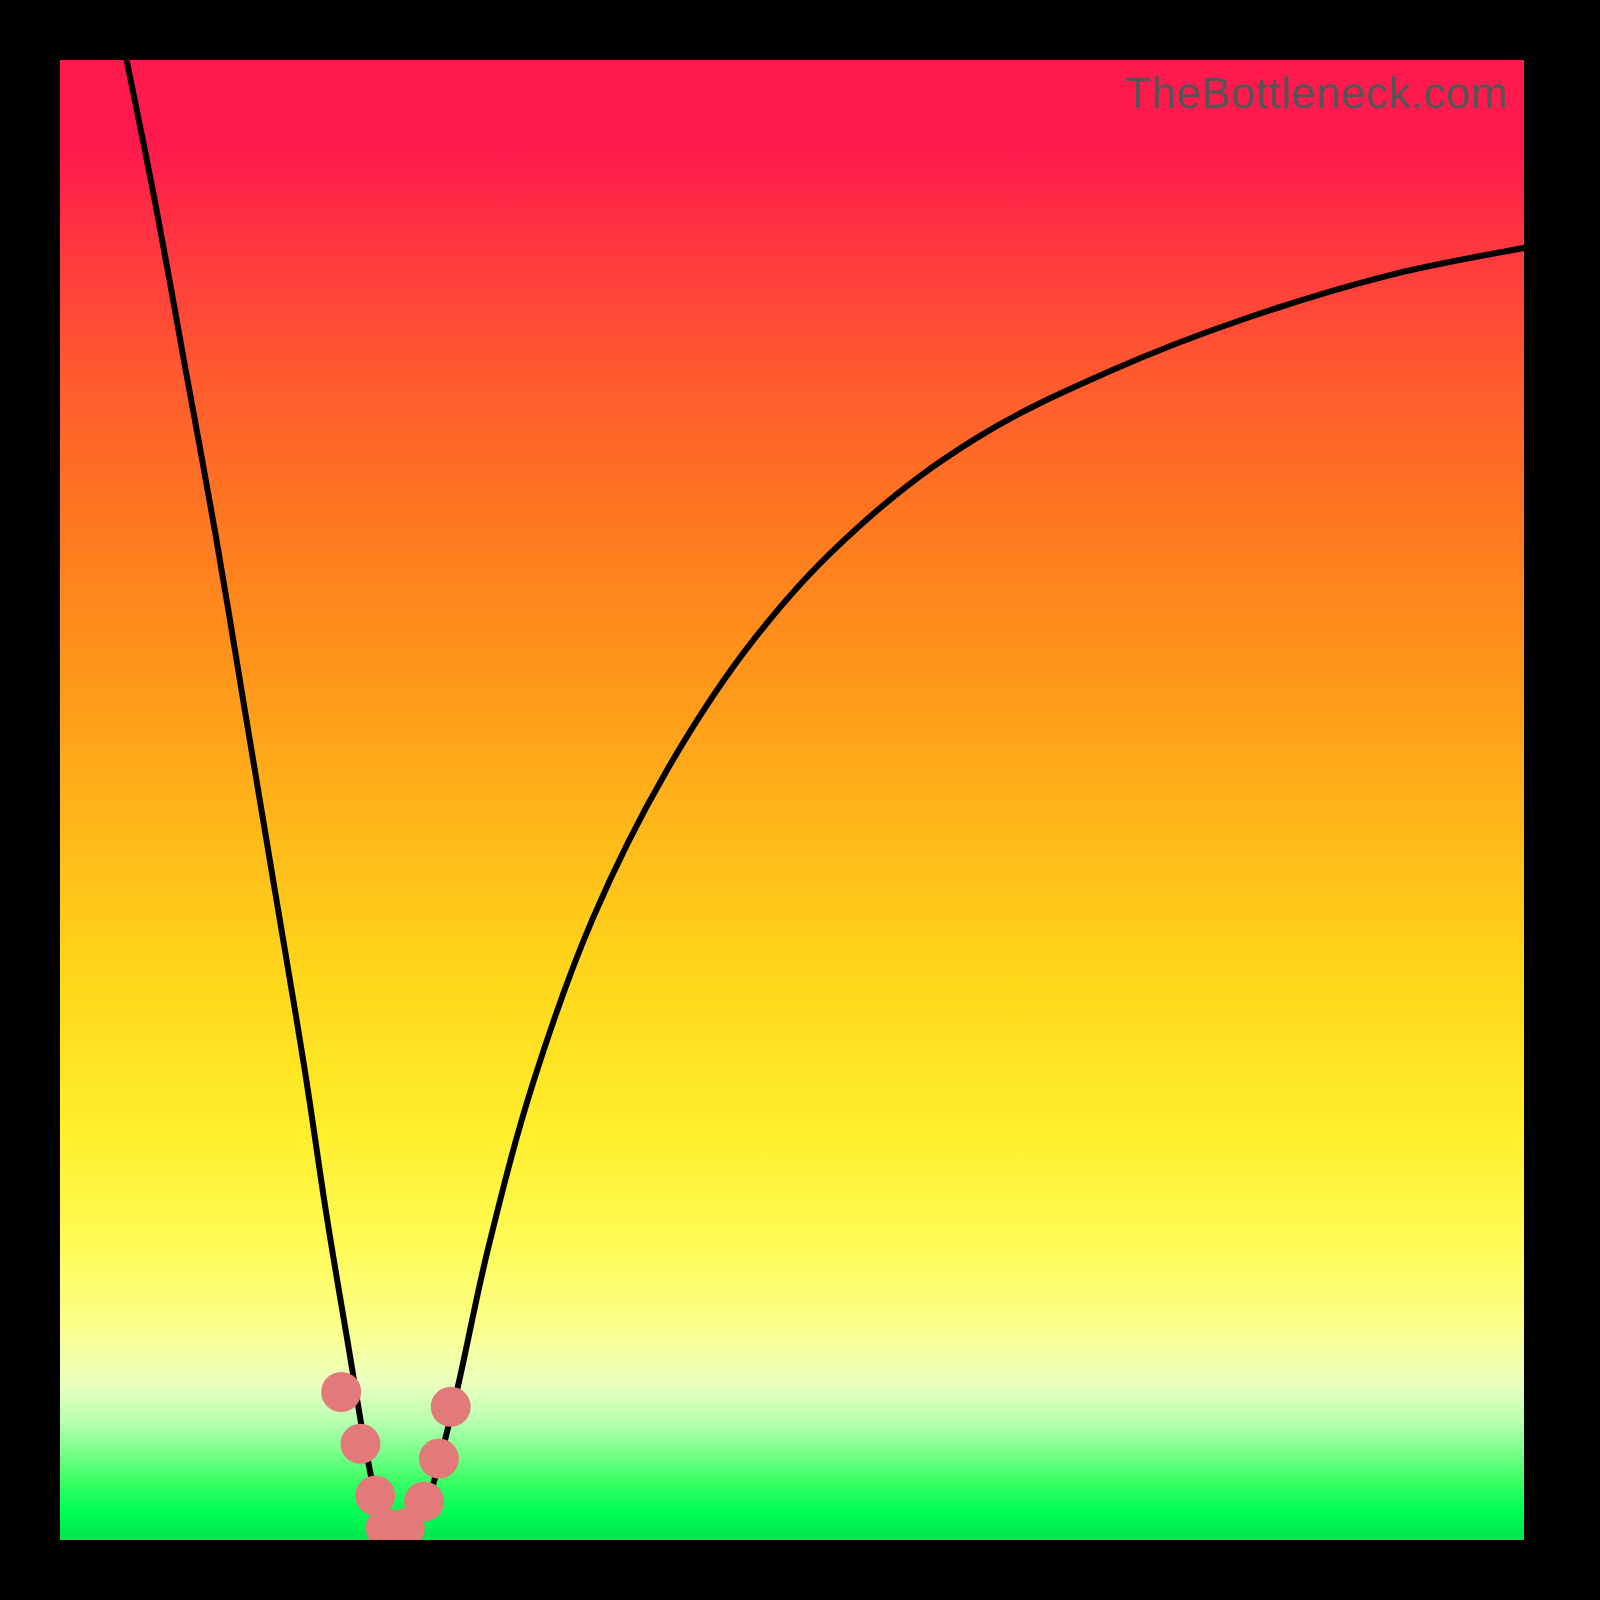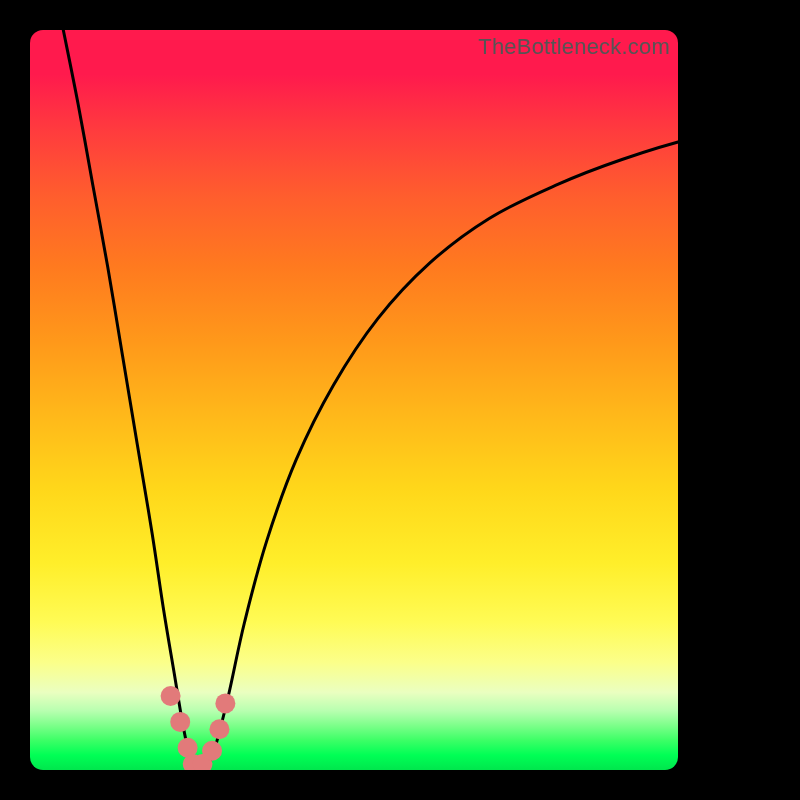--- a/index.html
+++ b/index.html
@@ -14,42 +14,41 @@
   .frame {
     position: relative;
     width: 800px;
     height: 800px;
     background: #000;
   }
   .plot {
     position: absolute;
     left: 30px;
     top: 30px;
-    width: 648px;
+    width: 732px;
     height: 740px;
     background: linear-gradient(to bottom,
       #ff1a4d 0%,
       #ff1a4d 6%,
       #ff3d3d 14%,
       #ff5c2e 22%,
       #ff7a1f 32%,
       #ff981a 42%,
       #ffb81a 52%,
       #ffd71a 62%,
       #ffee2a 72%,
       #fffb55 80%,
       #fbff8a 85.5%,
       #eaffc0 89.5%,
       #b8ffb0 92%,
       #7cff8a 94%,
       #3cff66 96%,
       #00ff55 98%,
       #00e64d 100%
     );
-    border-radius: 13px;
   }
   .watermark {
     position: absolute;
     top: 4px;
     right: 8px;
     color: #555;
     font-size: 22px;
     font-weight: 400;
     letter-spacing: 0.2px;
     user-select: none;

